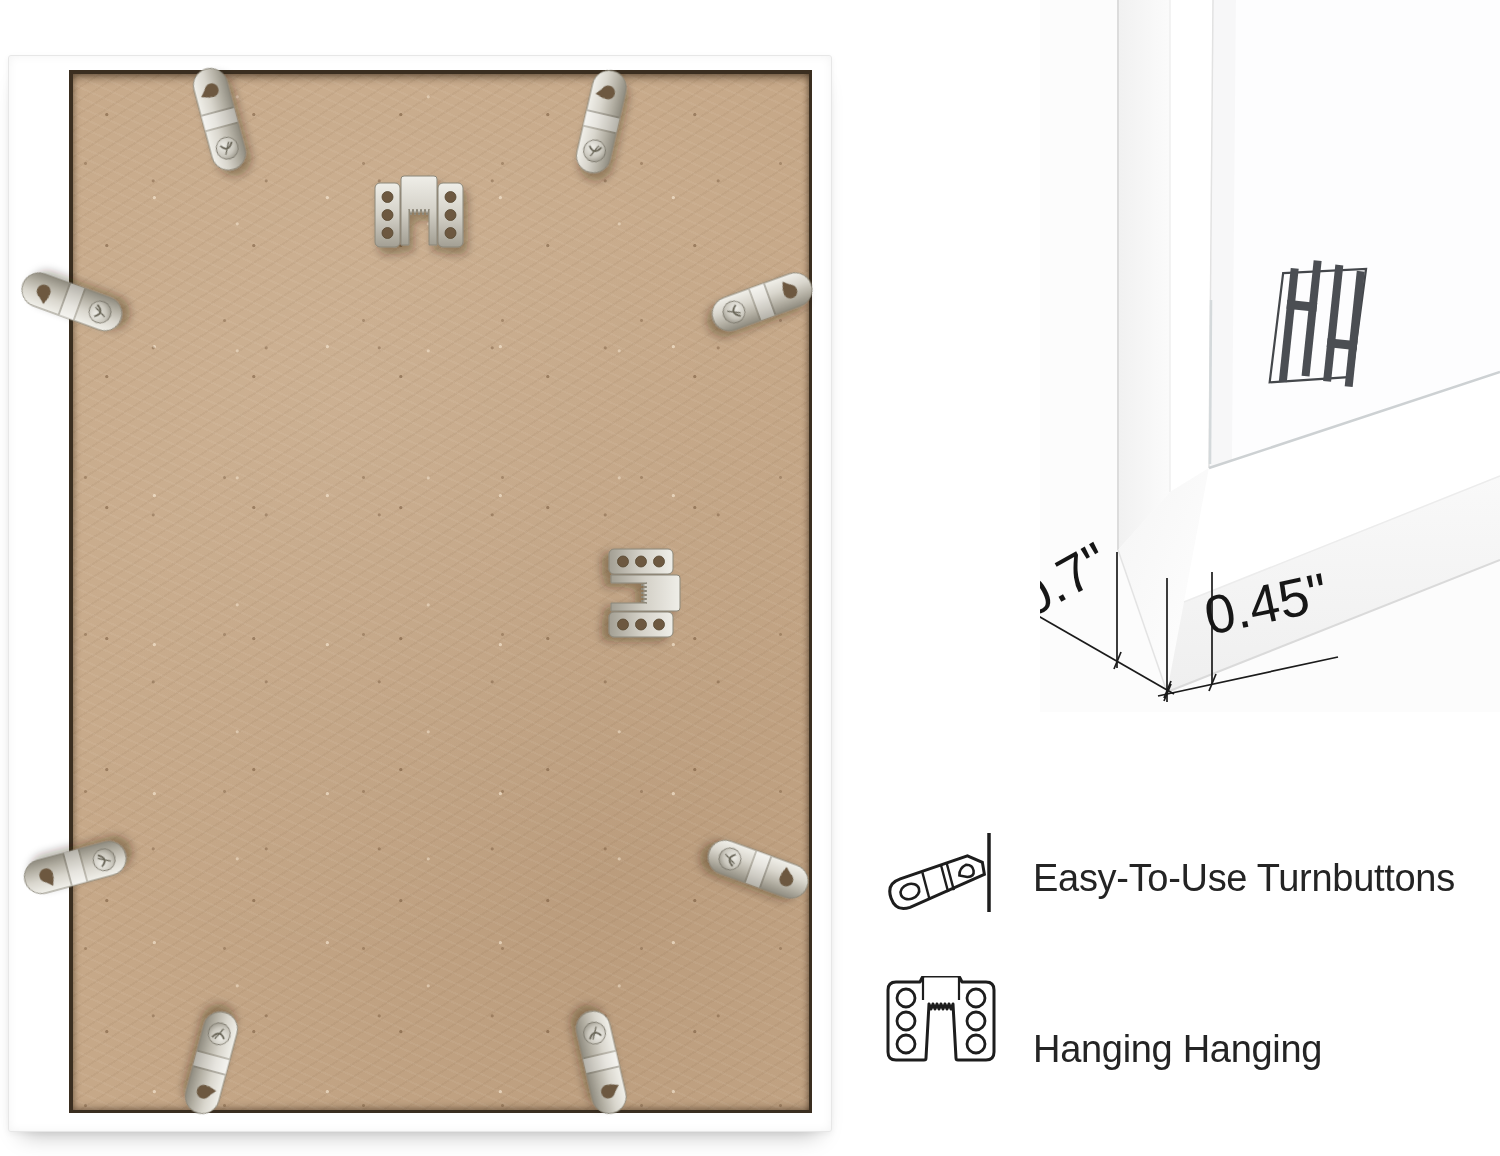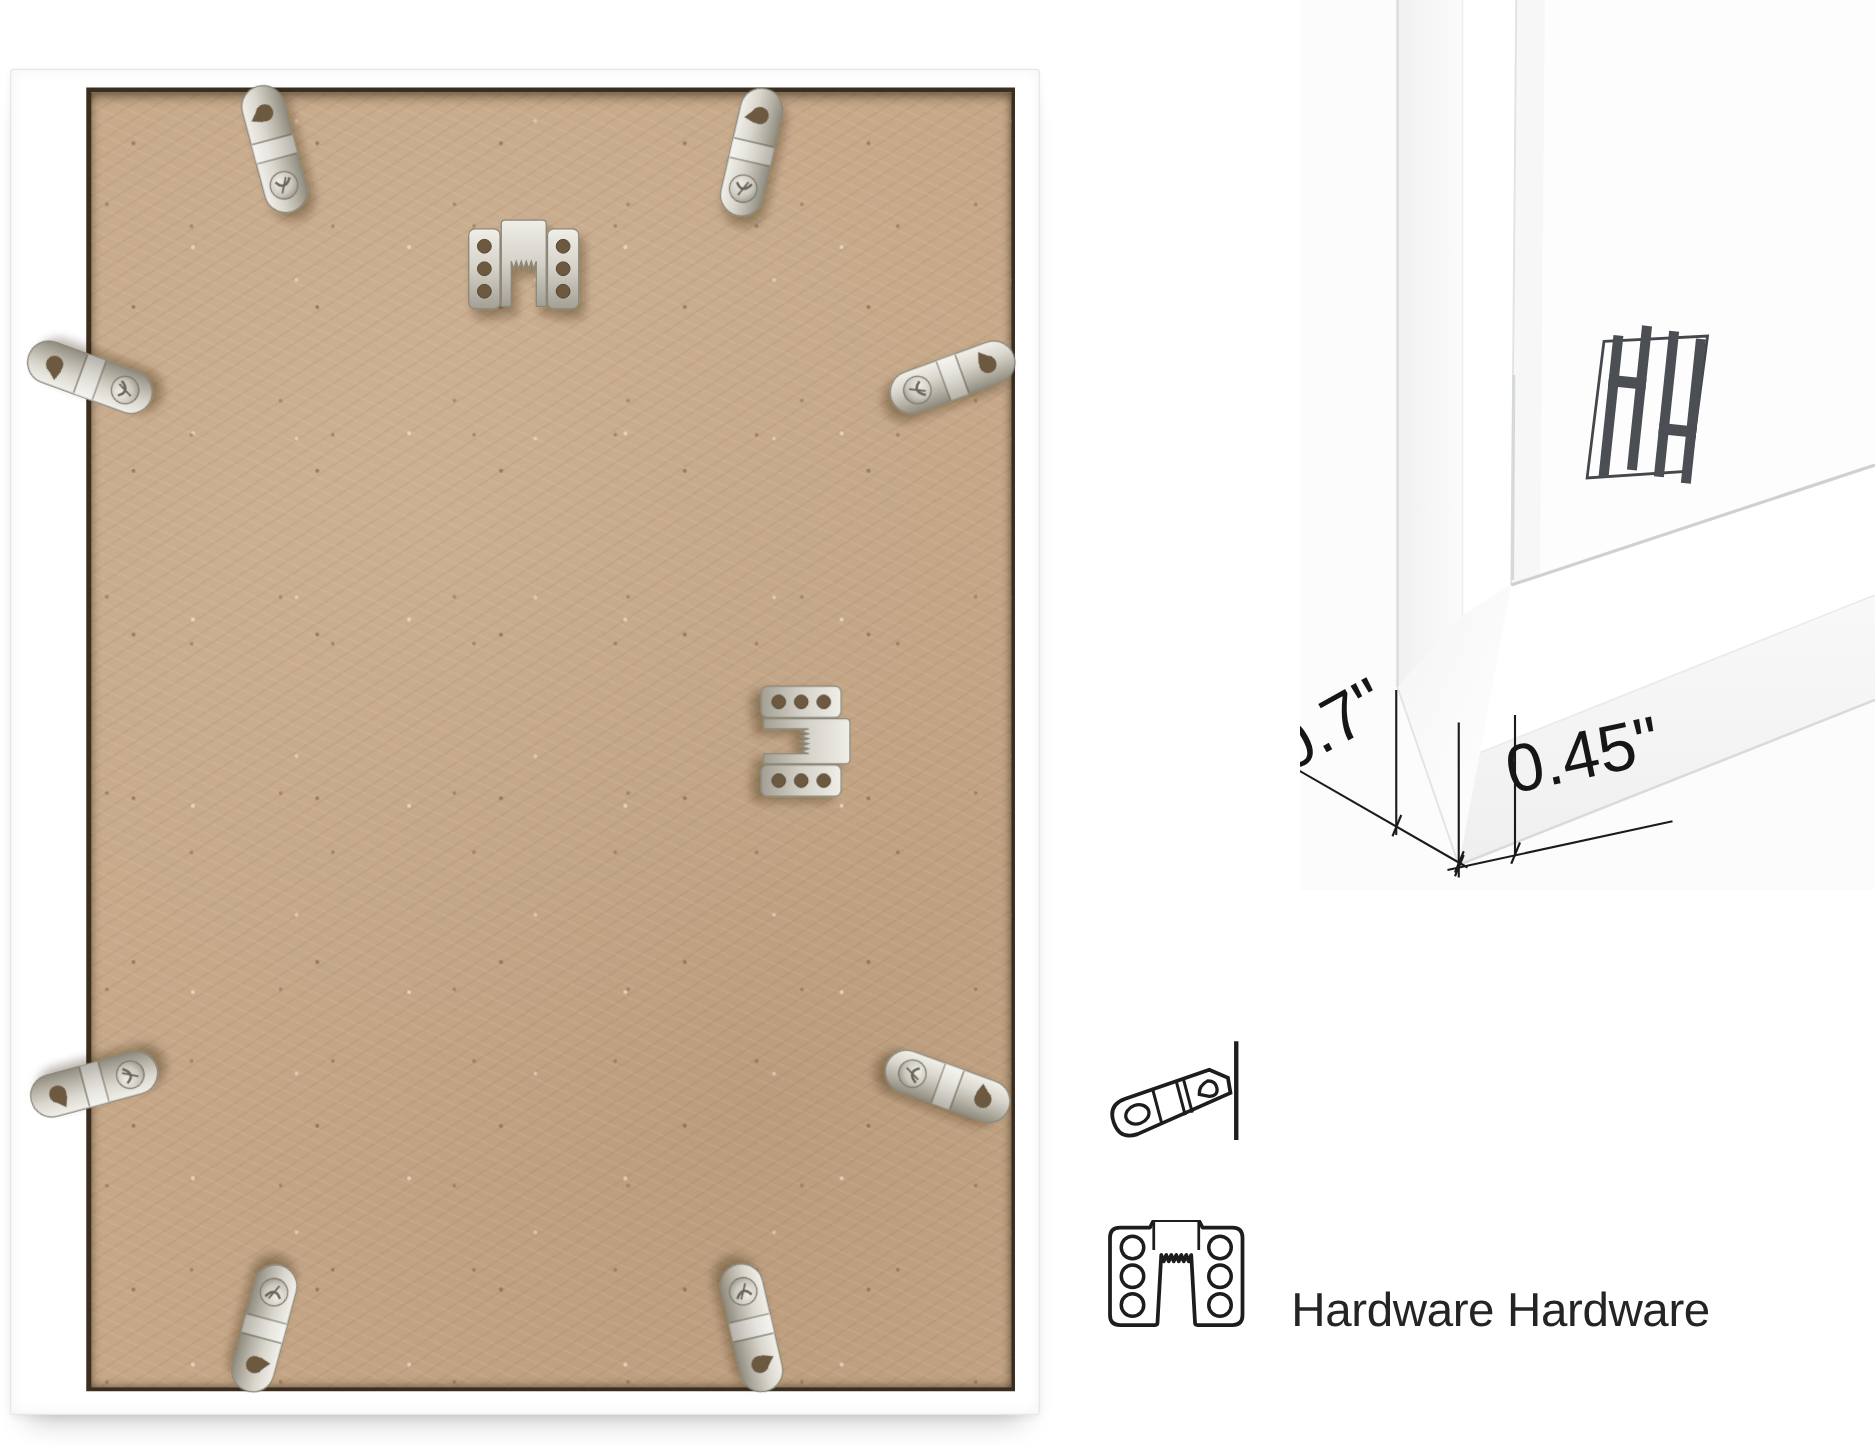--- a/index.html
+++ b/index.html
@@ -186,34 +186,35 @@
     <line x1="103" y1="3" x2="103" y2="82" stroke="#1d1d1d" stroke-width="3.5"></line>
     <g transform="translate(5,68) rotate(-19)" fill="#ffffff" stroke="#1d1d1d" stroke-width="3">
       <path d="M15,-15 L86,-15 L98,-4 L96,8 L15,15 Q0,15 0,0 Q0,-15 15,-15 Z"></path>
       <ellipse cx="20" cy="0" rx="9.5" ry="7.5" stroke-width="2.6"></ellipse>
       <line x1="38" y1="-14" x2="36" y2="14" stroke-width="2.4"></line>
       <line x1="58" y1="-15" x2="56" y2="13" stroke-width="2.4"></line>
       <line x1="64" y1="-15" x2="62" y2="13" stroke-width="2.4"></line>
       <path d="M82,-7 Q88,-5 87,1 Q86,7 79,5 L72,1 Q74,-6 82,-7 Z" stroke-width="2.6"></path>
     </g>
   </svg>
+  <span class="feature-label" style="left:1033px;top:857px">Easy-To-Use Turnbuttons</span>
 
   <svg class="feature-icon" style="left:886px;top:976px" width="110" height="88" viewBox="0 0 110 88">
     <g fill="#ffffff" stroke="#1d1d1d" stroke-width="3" stroke-linejoin="round">
       <path d="M2,14 Q2,6 10,6 L34,6 L36,2 Q37,0 39,0 L71,0 Q73,0 74,2 L76,6 L100,6
                Q108,6 108,14 L108,76 Q108,84 100,84 L72,84 Q70,84 70,82 L67,28
                L65,33 L63,28 L61,33 L59,28 L57,33 L55,28 L53,33 L51,28 L49,33 L47,28 L45,33 L43,28
                L40,82 Q40,84 38,84 L10,84 Q2,84 2,76 Z"></path>
       <line x1="37" y1="2" x2="37" y2="24" stroke-width="2.2"></line>
       <line x1="73" y1="2" x2="73" y2="24" stroke-width="2.2"></line>
       <g stroke-width="2.8">
         <circle cx="20" cy="22" r="9"></circle>
           <circle cx="20" cy="45" r="9"></circle>
           <circle cx="20" cy="68" r="9"></circle>
         <circle cx="90" cy="22" r="9"></circle>
           <circle cx="90" cy="45" r="9"></circle>
           <circle cx="90" cy="68" r="9"></circle>
       </g>
     </g>
   </svg>
-  <span class="feature-label" style="left:1033px;top:1028px">Hardware Hardware</span>
+  <span class="feature-label" style="left:1033px;top:1028px">Hanging Hanging</span>
 
 </div>
 
 </body></html>

